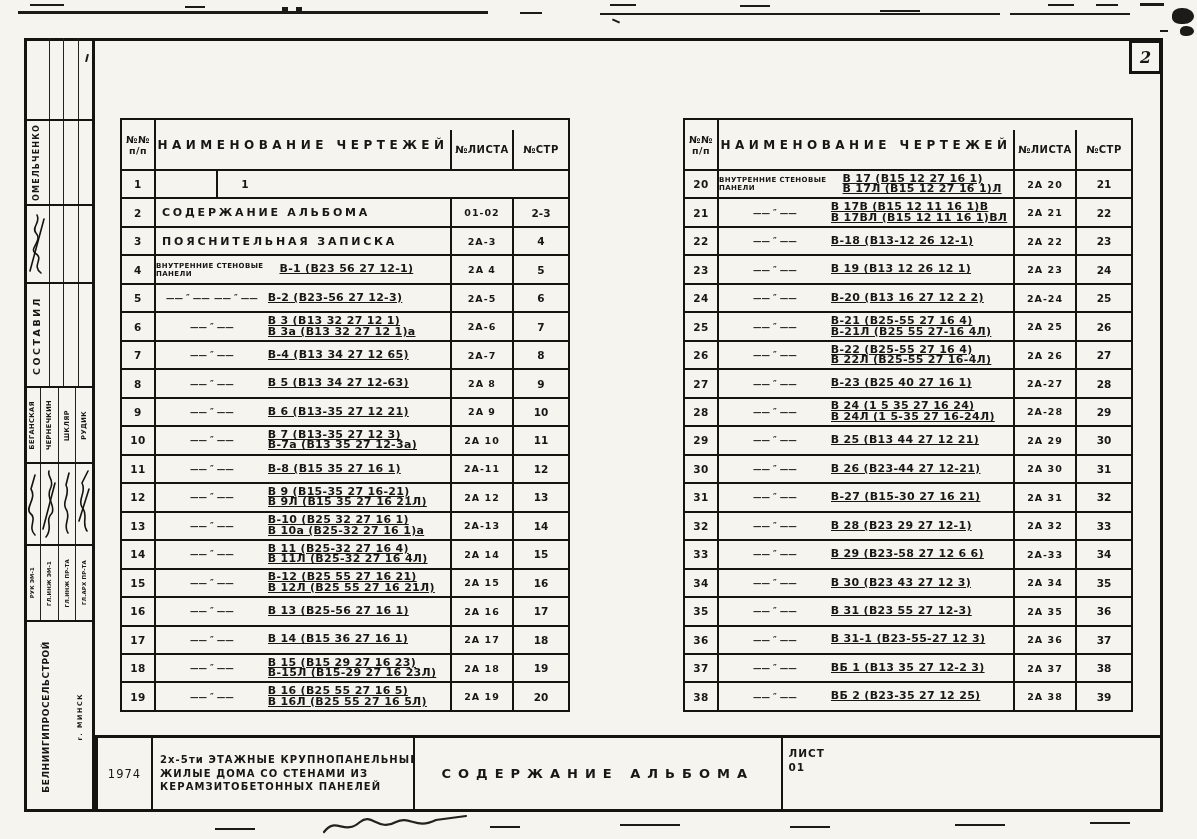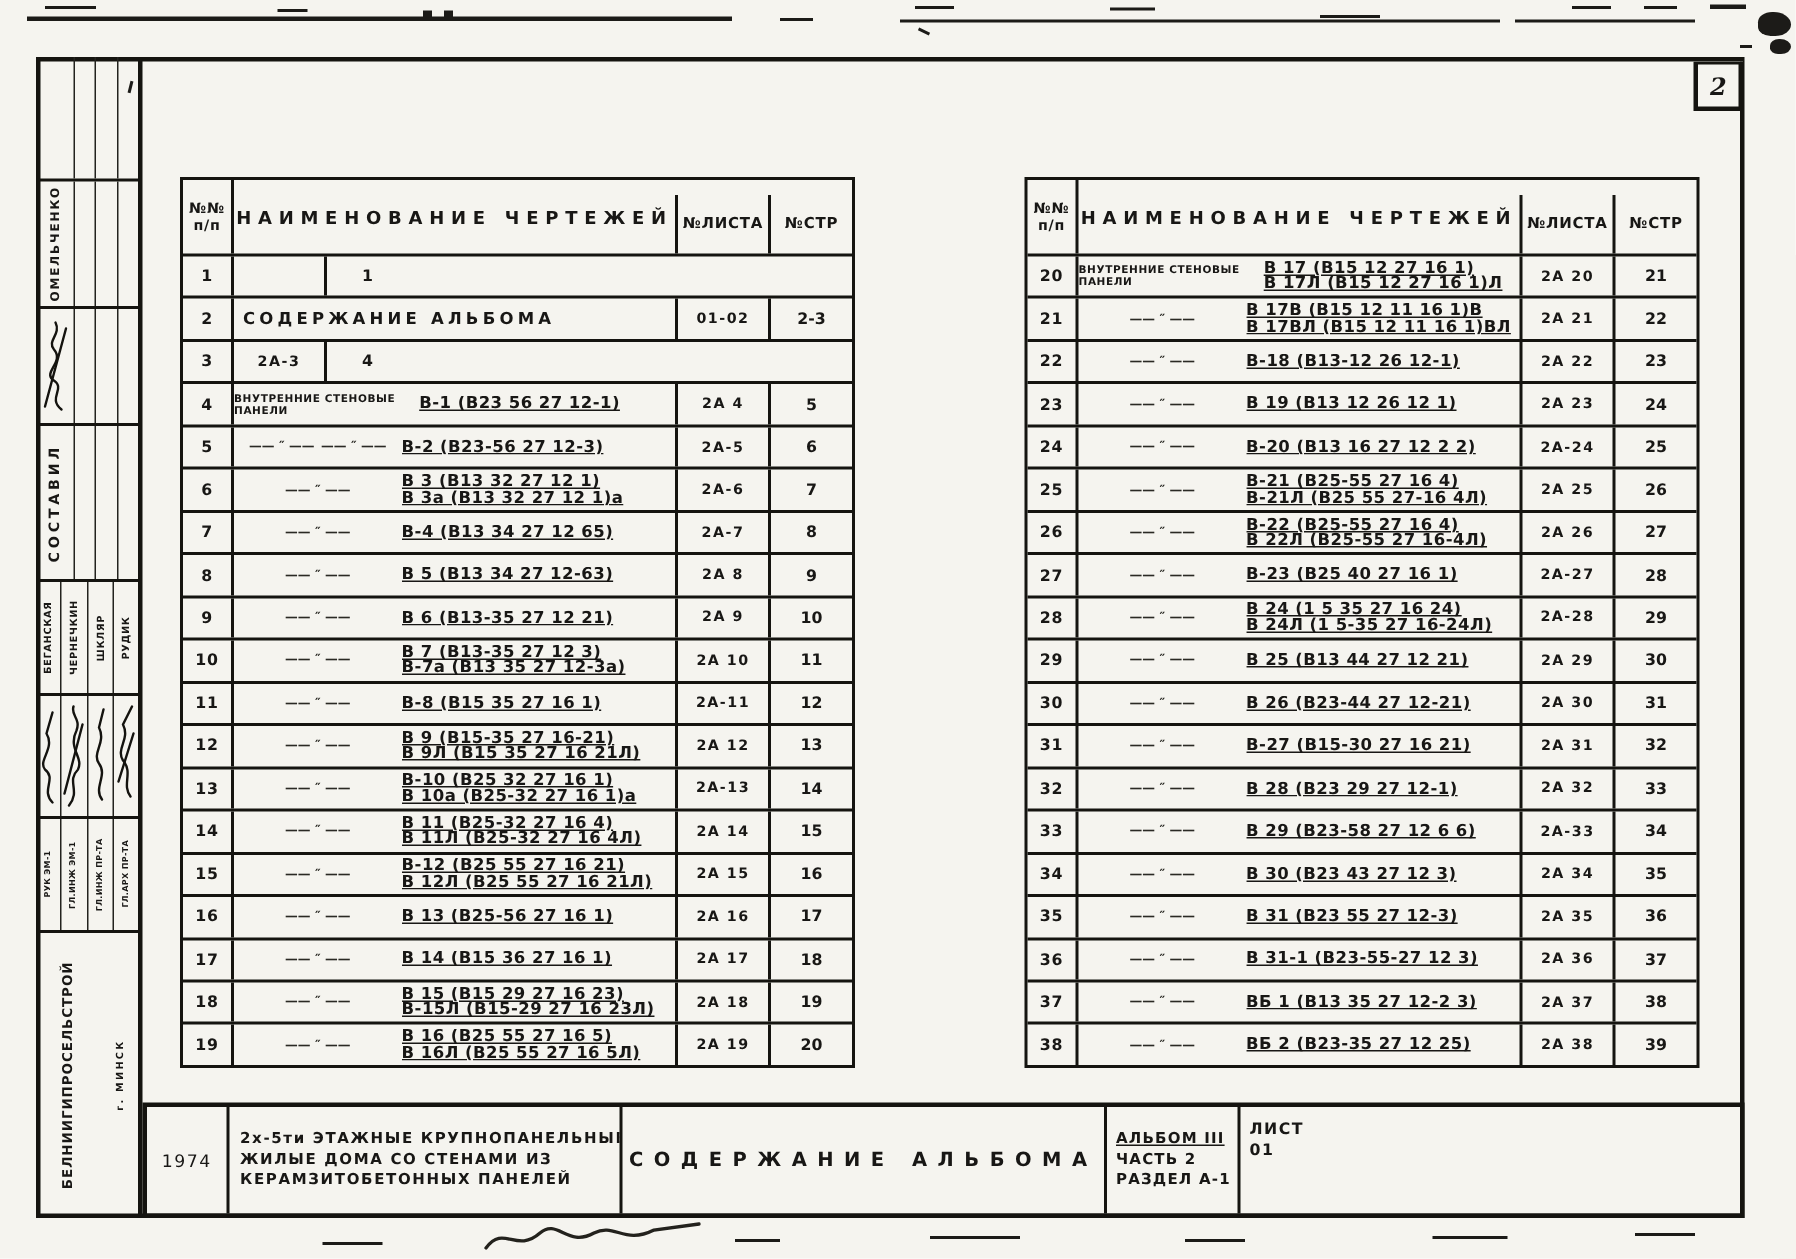--- a/index.html
+++ b/index.html
@@ -230,20 +230,23 @@
       <div class="trow">
         <div class="tc c-num">2</div>
         <div class="tc c-name">
           <span class="plain">СОДЕРЖАНИЕ АЛЬБОМА</span>
         </div>
         <div class="tc c-sheet">01-02</div>
         <div class="tc c-page">2-3</div>
       </div>
       <div class="trow">
         <div class="tc c-num">3</div>
+        <div class="tc c-name">
+          <span class="plain">ПОЯСНИТЕЛЬНАЯ  ЗАПИСКА</span>
+        </div>
         <div class="tc c-sheet">2А-3</div>
         <div class="tc c-page">4</div>
       </div>
       <div class="trow">
         <div class="tc c-num">4</div>
         <div class="tc c-name">
           <div class="prefix">
             <div>ВНУТРЕННИЕ СТЕНОВЫЕ</div>
             <div>ПАНЕЛИ</div>
           </div>
@@ -662,24 +665,19 @@
       <span>1974</span>
     </div>
     <div class="tbc tb-project">
       <div>2х-5ти ЭТАЖНЫЕ КРУПНОПАНЕЛЬНЫЕ</div>
       <div>ЖИЛЫЕ ДОМА СО СТЕНАМИ ИЗ</div>
       <div>КЕРАМЗИТОБЕТОННЫХ ПАНЕЛЕЙ</div>
     </div>
     <div class="tbc tb-doc">
       <span>СОДЕРЖАНИЕ АЛЬБОМА</span>
     </div>
-    <div class="tbc tb-album">
-      <div style="text-decoration:underline;text-decoration-thickness:1px;">АЛЬБОМ III</div>
-      <div>ЧАСТЬ 2</div>
-      <div>РАЗДЕЛ А-1</div>
-    </div>
     <div class="tbc tb-sheet">
       <div>ЛИСТ</div>
       <div>01</div>
     </div>
   </div>
 
 </div>
 
 </body></html>

